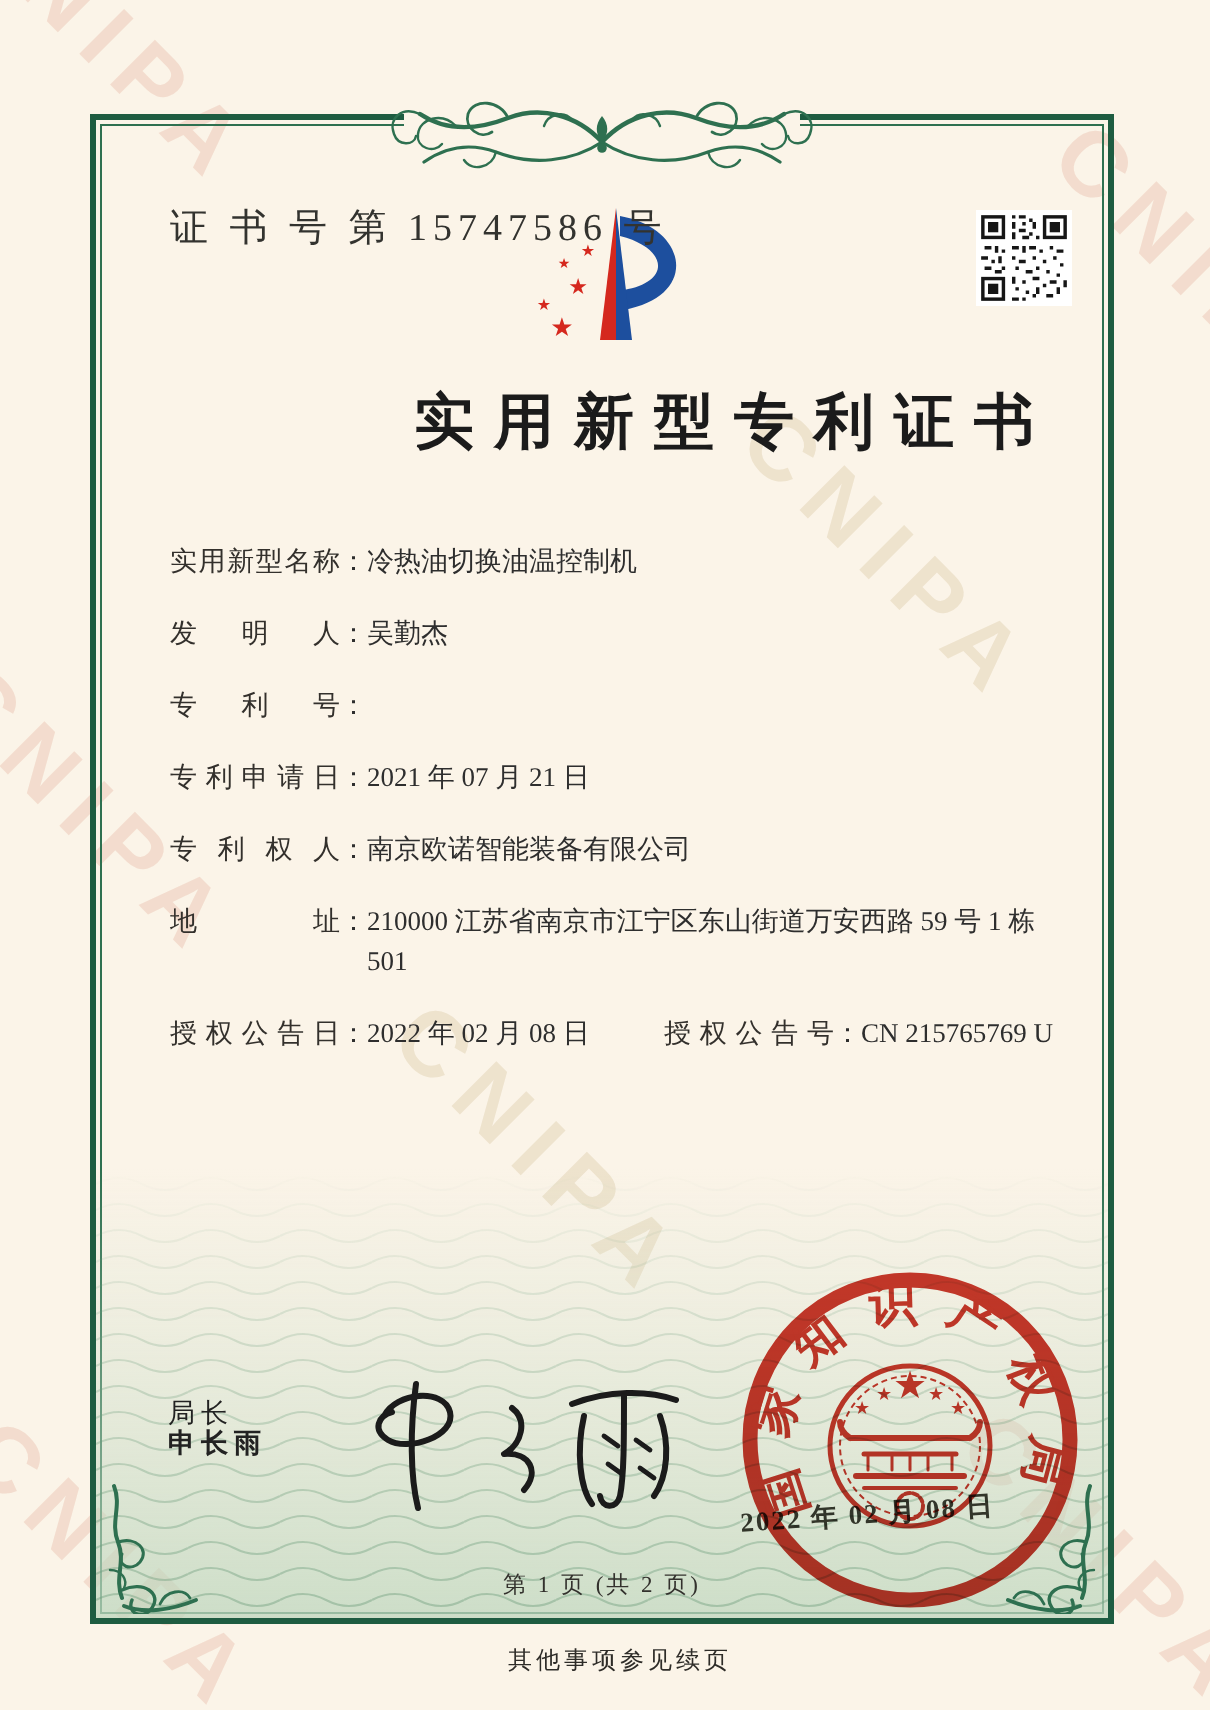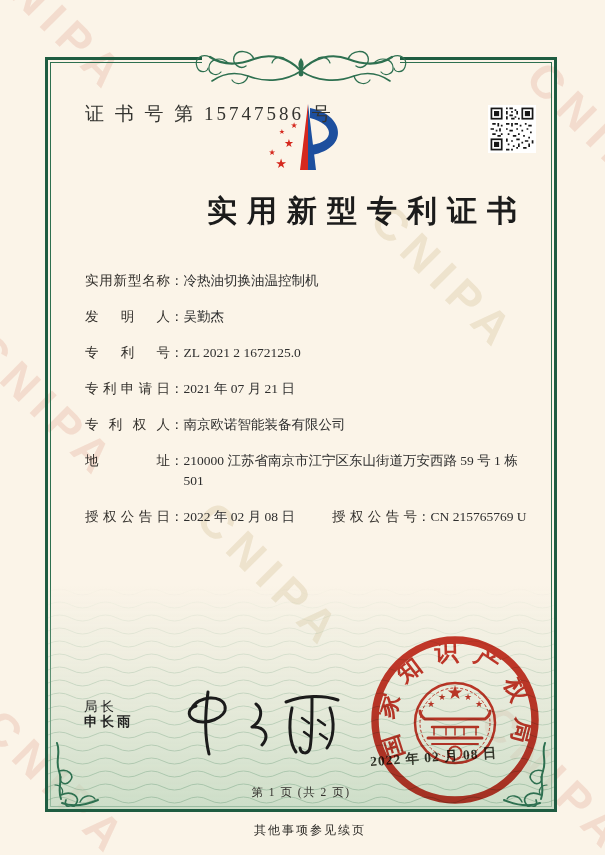--- a/index.html
+++ b/index.html
@@ -184,21 +184,20 @@
           <span class="fvalue">冷热油切换油温控制机</span>
         </div>
         <div class="frow">
           <span class="flabel">发明人</span>
             <span class="fcolon">：</span>
           <span class="fvalue">吴勤杰</span>
         </div>
         <div class="frow">
           <span class="flabel">专利号</span>
             <span class="fcolon">：</span>
-          <span class="fvalue">ZL 2021 2 1672125.0</span>
         </div>
         <div class="frow">
           <span class="flabel">专利申请日</span>
             <span class="fcolon">：</span>
           <span class="fvalue">2021 年 07 月 21 日</span>
         </div>
         <div class="frow">
           <span class="flabel">专利权人</span>
             <span class="fcolon">：</span>
           <span class="fvalue">南京欧诺智能装备有限公司</span>

